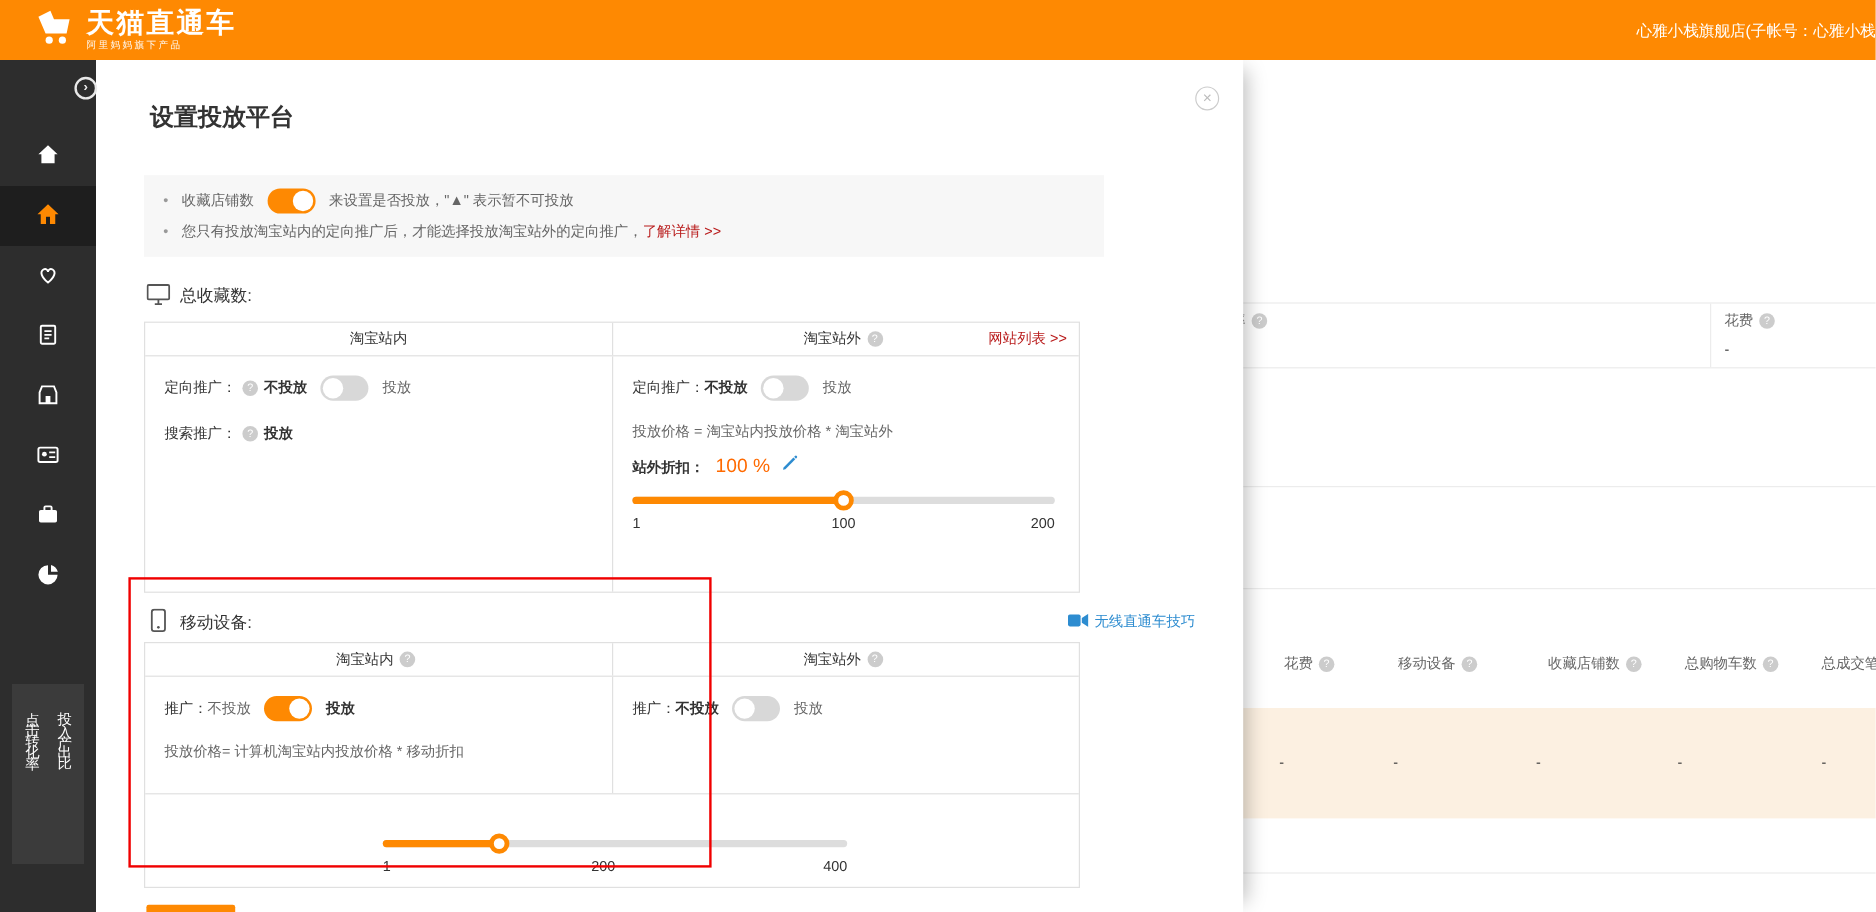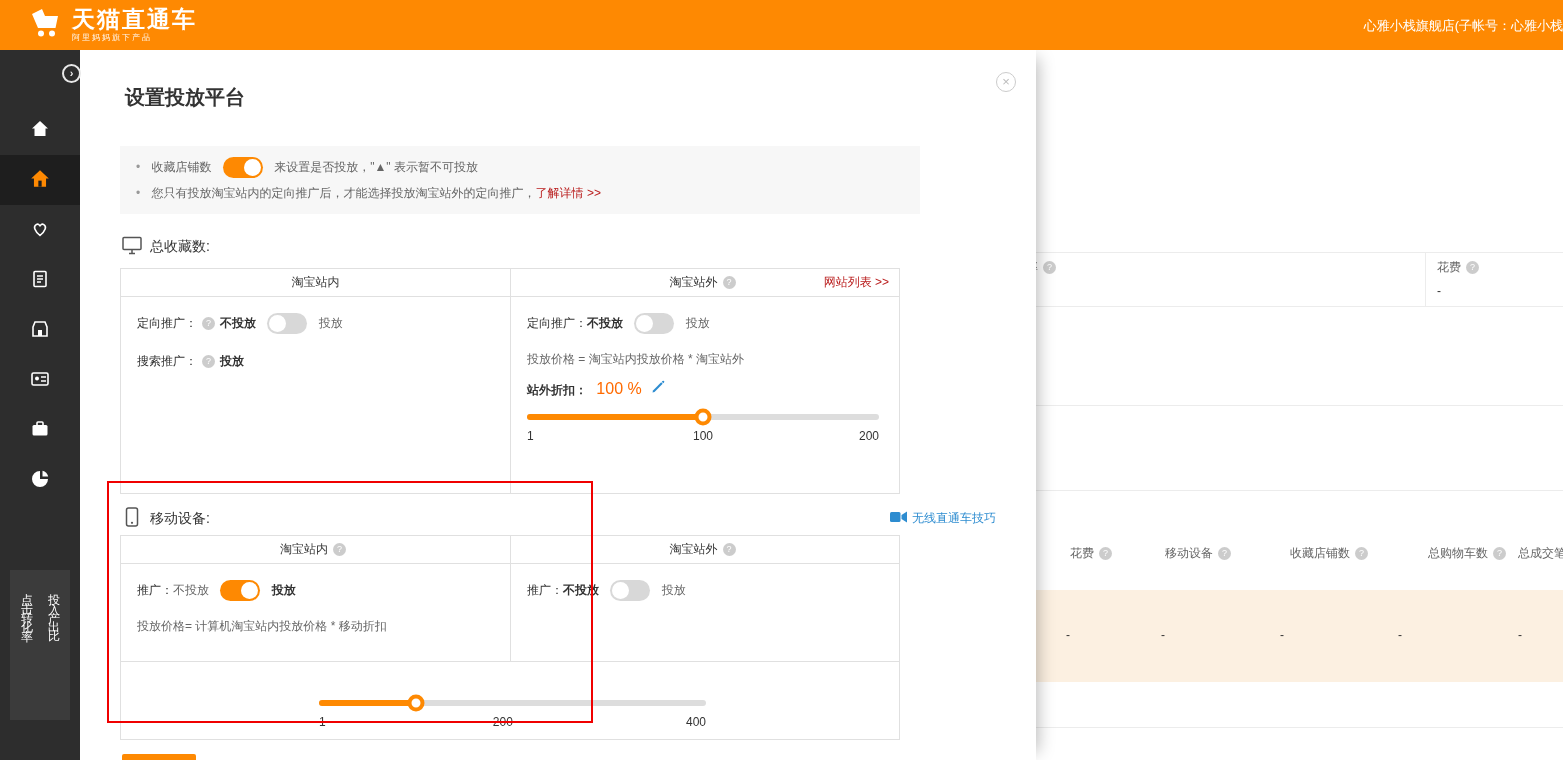--- a/index.html
+++ b/index.html
@@ -104,21 +104,21 @@
     </div>
   </div>
   <div class="hline" style="top:355px"></div>
   <div class="hline" style="top:440px"></div>
 
   <div class="t2-head">
     <span class="cell" style="left:38px"><span>点击率</span><span class="q"></span></span>
     <span class="cell" style="left:130px"><span>花费</span><span class="q"></span></span>
     <span class="cell" style="left:225px"><span>移动设备</span><span class="q"></span></span>
     <span class="cell" style="left:350px"><span>收藏店铺数</span><span class="q"></span></span>
-    <span class="cell" style="left:488px"><span>总购物车数</span><span class="q"></span></span>
+    <span class="cell" style="left:464px"><span>总购物车数</span><span class="q"></span></span>
     <span class="cell" style="left:578px"><span>总成交笔</span></span>
   </div>
   <div class="peach"></div>
   <div class="t2-vals">
     <span class="cell" style="left:38px">-</span>
     <span class="cell" style="left:126px">-</span>
     <span class="cell" style="left:221px">-</span>
     <span class="cell" style="left:340px">-</span>
     <span class="cell" style="left:458px">-</span>
     <span class="cell" style="left:578px">-</span>

